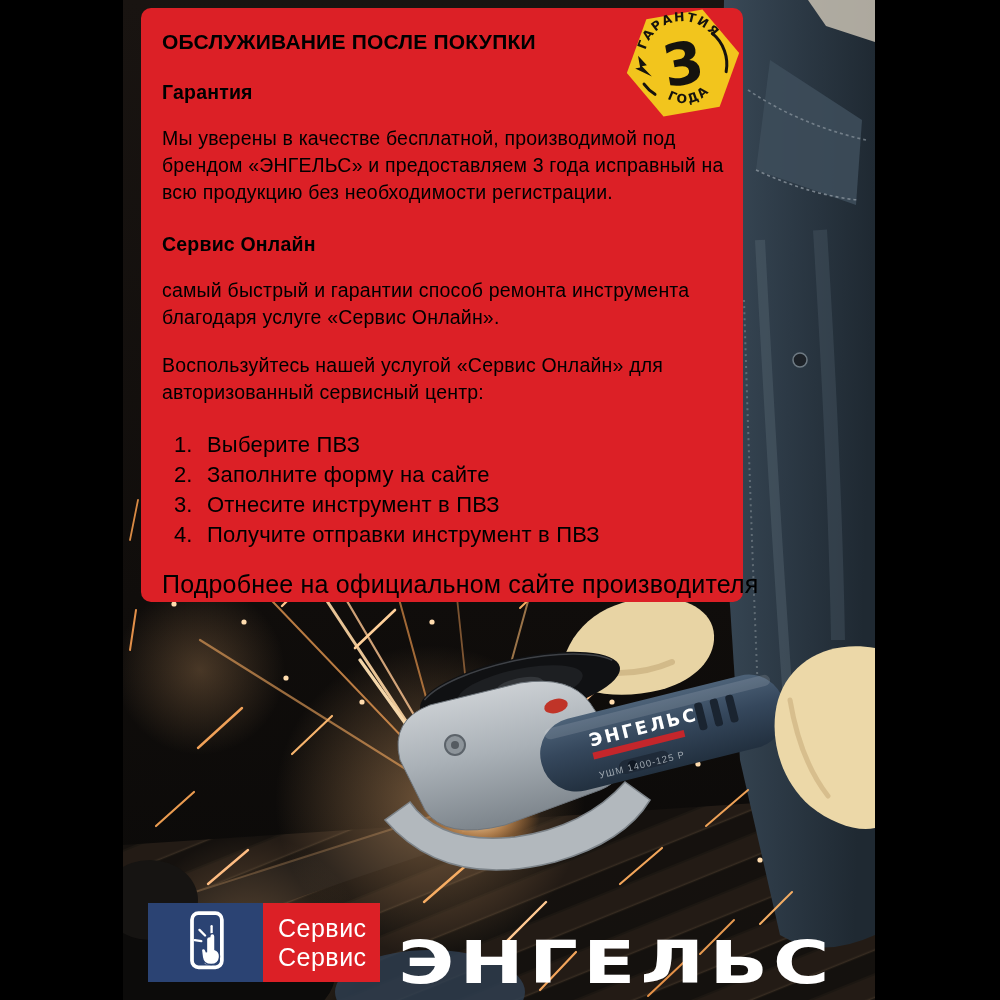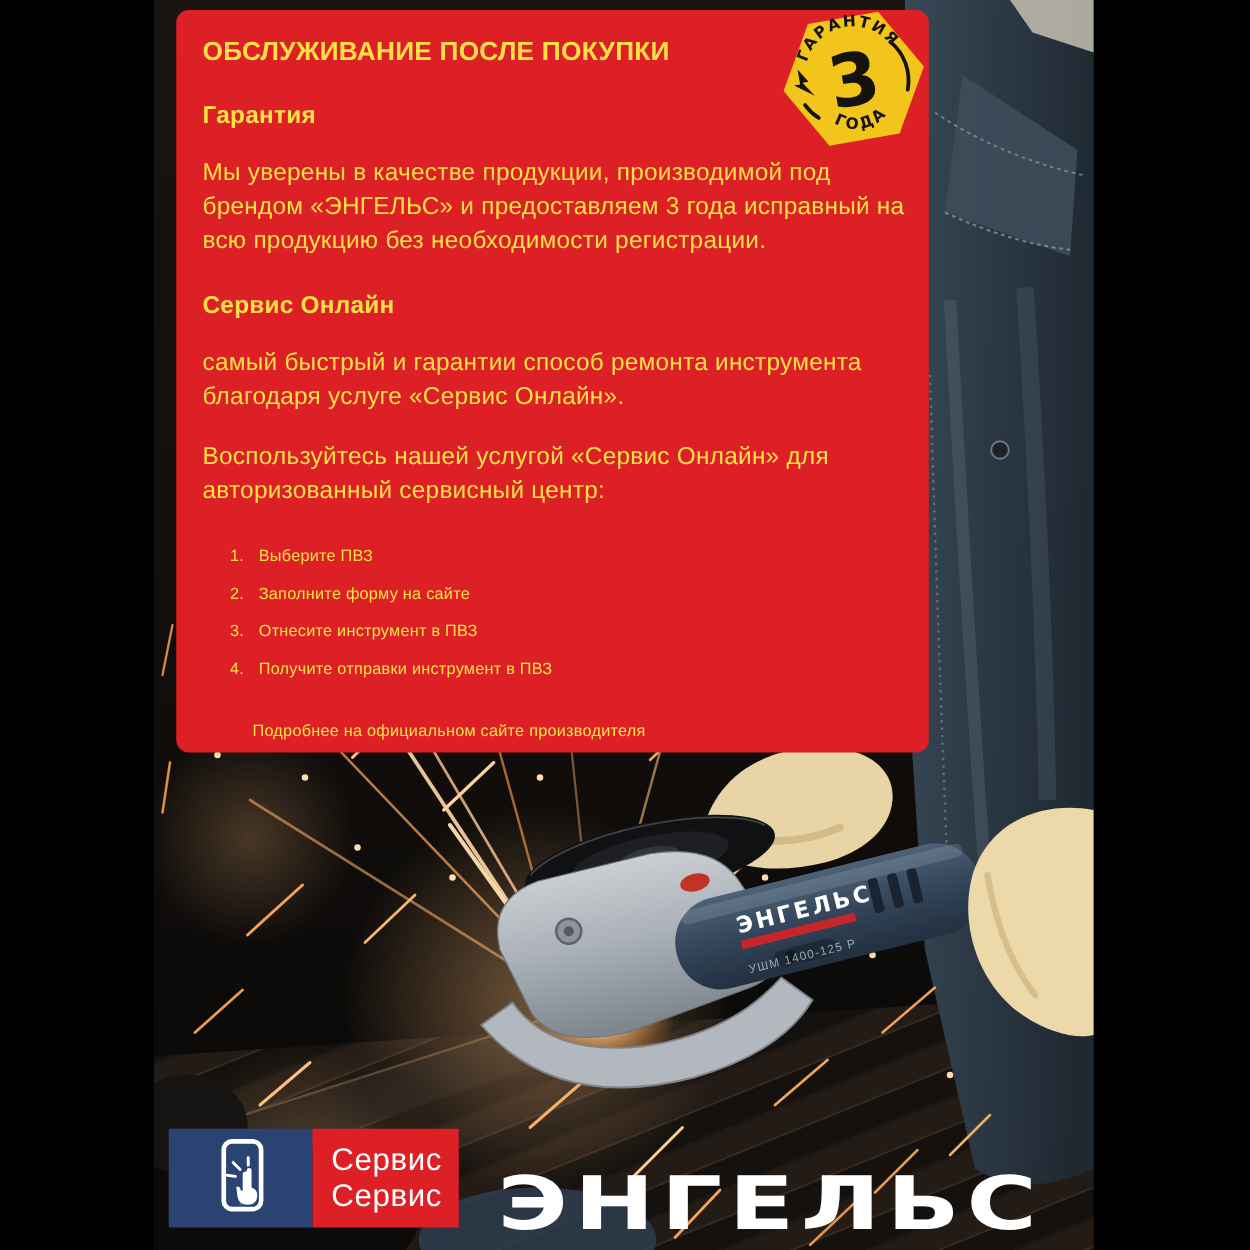--- a/index.html
+++ b/index.html
@@ -8,38 +8,38 @@
     background:#000;
     font-family:"Liberation Sans", sans-serif;
     -webkit-font-smoothing:antialiased;
   }
   
   svg.photo{position:absolute;left:0;top:0;}
 
   
   .panel{
     position:absolute;left:141px;top:8px;width:602px;height:594px;
-    background:#DC2026;border-radius:10px;color:#fde047;
+    background:#DC2026;border-radius:10px;color:#000000;
     box-sizing:border-box;padding:20px 18px 0 21px;
     letter-spacing:.2px;
   }
   .panel .title{font-size:21px;font-weight:bold;margin:2px 0 0 0;}
   .panel .sec-head{font-size:19.5px;font-weight:bold;margin-top:27px;}
   .panel .para{font-size:19.5px;line-height:27px;margin-top:21px;}
   .panel .para .line{display:block;white-space:nowrap;}
   .panel .b{font-weight:normal;}
-  .panel ol{margin:24px 0 0 0;padding:0 0 0 37px;font-size:13px;line-height:30px;}
+  .panel ol{margin:24px 0 0 0;padding:0 0 0 37px;font-size:22px;line-height:30px;}
   .panel ol li{padding-left:8px;}
-  .panel .footer-note{font-size:13px;line-height:27px;margin-top:21px;white-space:nowrap;margin-left:40px;}
+  .panel .footer-note{font-size:25px;line-height:27px;margin-top:21px;white-space:nowrap;}
 
   
   .hex-badge{position:absolute;left:617px;top:4px;width:132px;height:118px;}
 
   
-  .svc{position:absolute;left:135px;top:903px;display:flex;height:79px;}
+  .svc{position:absolute;left:148px;top:903px;display:flex;height:79px;}
   .svc .svc-blue{width:115px;height:79px;background:#2B4373;display:flex;align-items:center;justify-content:center;}
   .svc .svc-red{width:117px;height:79px;background:#DC2026;color:#fff;display:flex;flex-direction:column;justify-content:center;padding-left:15px;box-sizing:border-box;font-size:25px;line-height:29px;letter-spacing:.5px;}
 
   
   .logo{
     position:absolute;left:398px;top:933px;height:60px;
     font-family:"DejaVu Sans", sans-serif;font-weight:bold;font-size:59px;line-height:60px;
     color:#fff;letter-spacing:4px;white-space:nowrap;
     transform:scaleX(1.3);transform-origin:left center;
   }
@@ -204,21 +204,21 @@
     <ellipse cx="430" cy="992" rx="95" ry="42" fill="#2f4053" opacity="0.8"></ellipse>
     <ellipse cx="150" cy="900" rx="48" ry="40" fill="#161412"></ellipse>
   </g>
 </svg>
 
 <div class="panel">
   <div class="title">ОБСЛУЖИВАНИЕ ПОСЛЕ ПОКУПКИ</div>
 
   <div class="sec-head">Гарантия</div>
   <div class="para">
-    <span class="line">Мы уверены в качестве продукции, производимой под</span>
+    <span class="line">Мы уверены в качестве бесплатной, производимой под</span>
     <span class="line"><span>брендом «ЭНГЕЛЬС» и предоставляем </span><span class="b">3 года</span><span> исправный на</span></span>
     <span class="line">всю продукцию без необходимости регистрации.</span>
   </div>
 
   <div class="sec-head">Сервис Онлайн</div>
   <div class="para">
     <span class="line">самый быстрый и гарантии способ ремонта инструмента</span>
     <span class="line">благодаря услуге «Сервис Онлайн».</span>
   </div>
   <div class="para">

